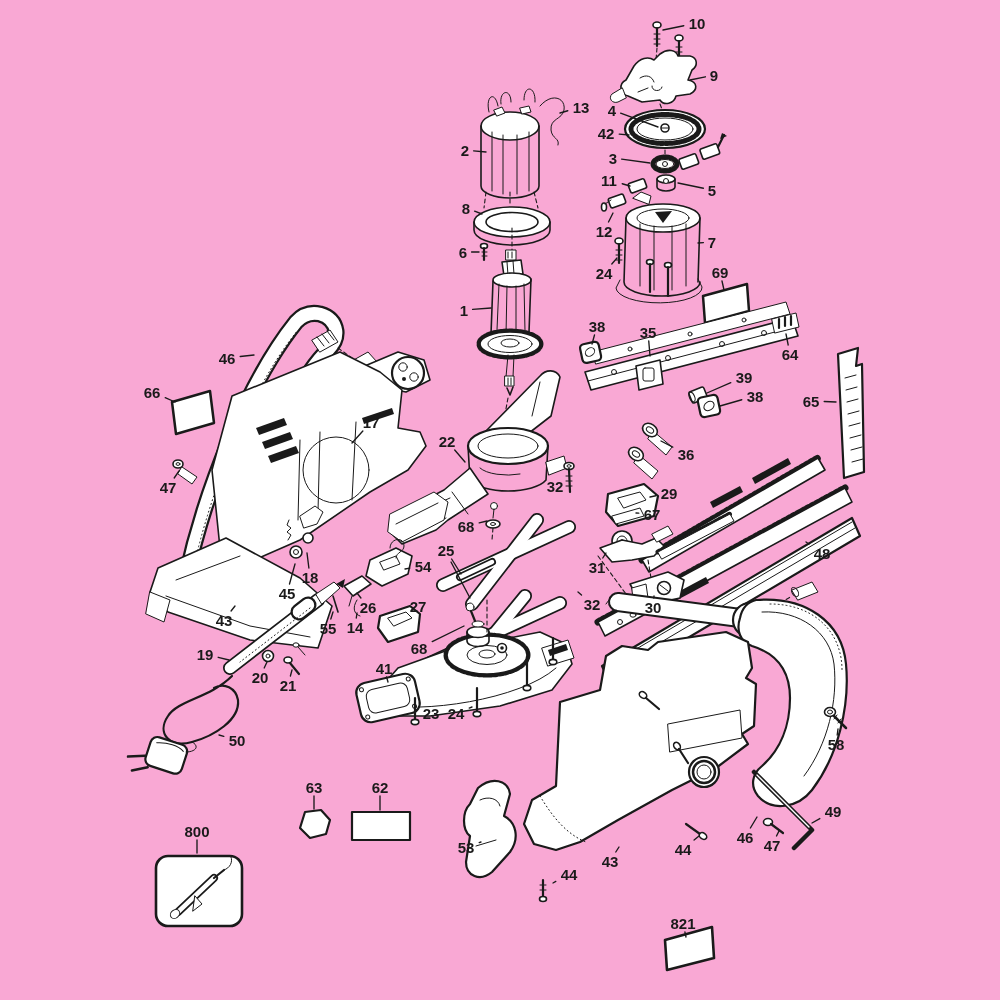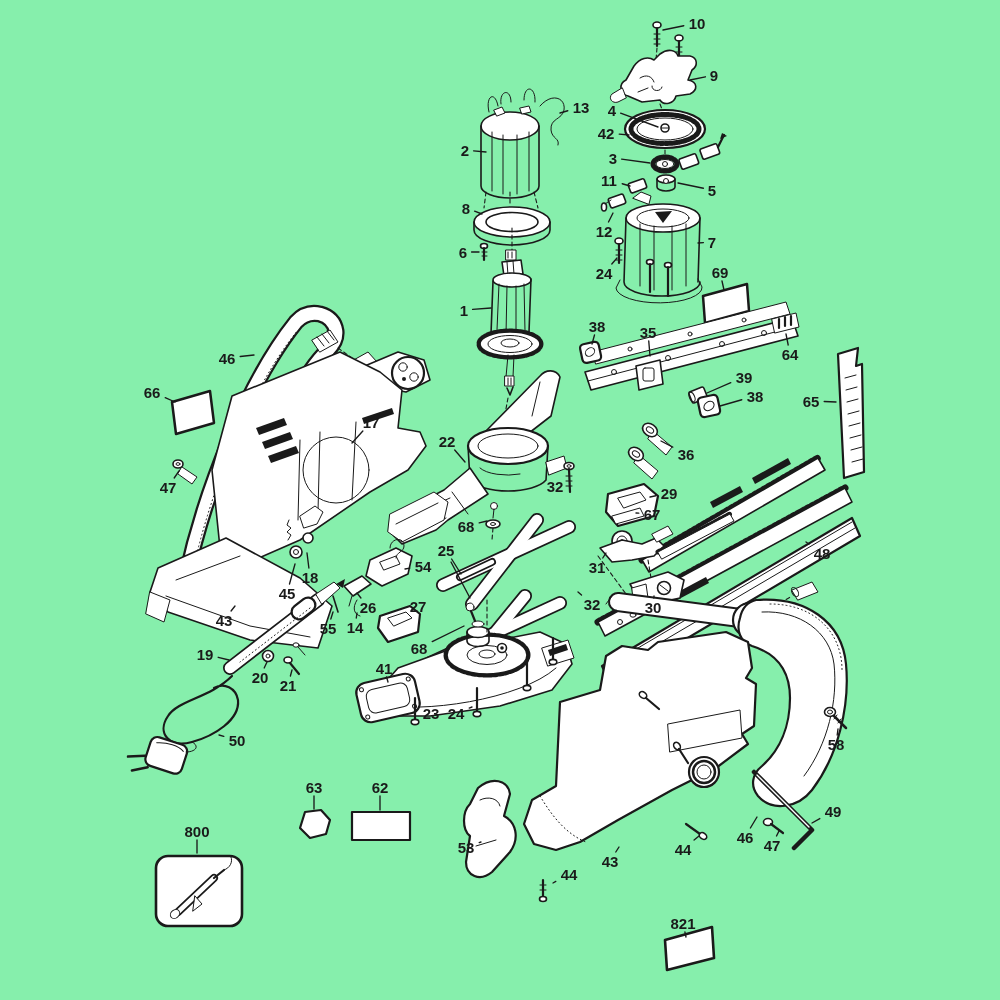--- a/index.html
+++ b/index.html
@@ -1,17 +1,17 @@
 <!DOCTYPE html>
 <html style="--ink: #1a1a1a;"><head>
 <meta charset="utf-8">
 <style>
   :root { --ink:#1a1a1a; }
   html,body { margin:0; padding:0; background:#fff; }
-  .canvas { position:relative; width:1000px; height:1000px; background:#86efac; overflow:hidden; }
+  .canvas { position:relative; width:1000px; height:1000px; background:#f9a8d4; overflow:hidden; }
   svg { display:block; }
   
   svg .s, svg path, svg ellipse, svg circle, svg rect, svg polygon, svg polyline, svg line {
     stroke: var(--ink); fill: none; stroke-width:1.6; stroke-linecap:round; stroke-linejoin:round;
   }
   svg .f  { fill:#ffffff; }
   svg .k  { fill:var(--ink); stroke:none; }
   svg .t1 { stroke-width:1; }
   svg .t2 { stroke-width:2.2; }
   svg .t25{ stroke-width:2.5; }

